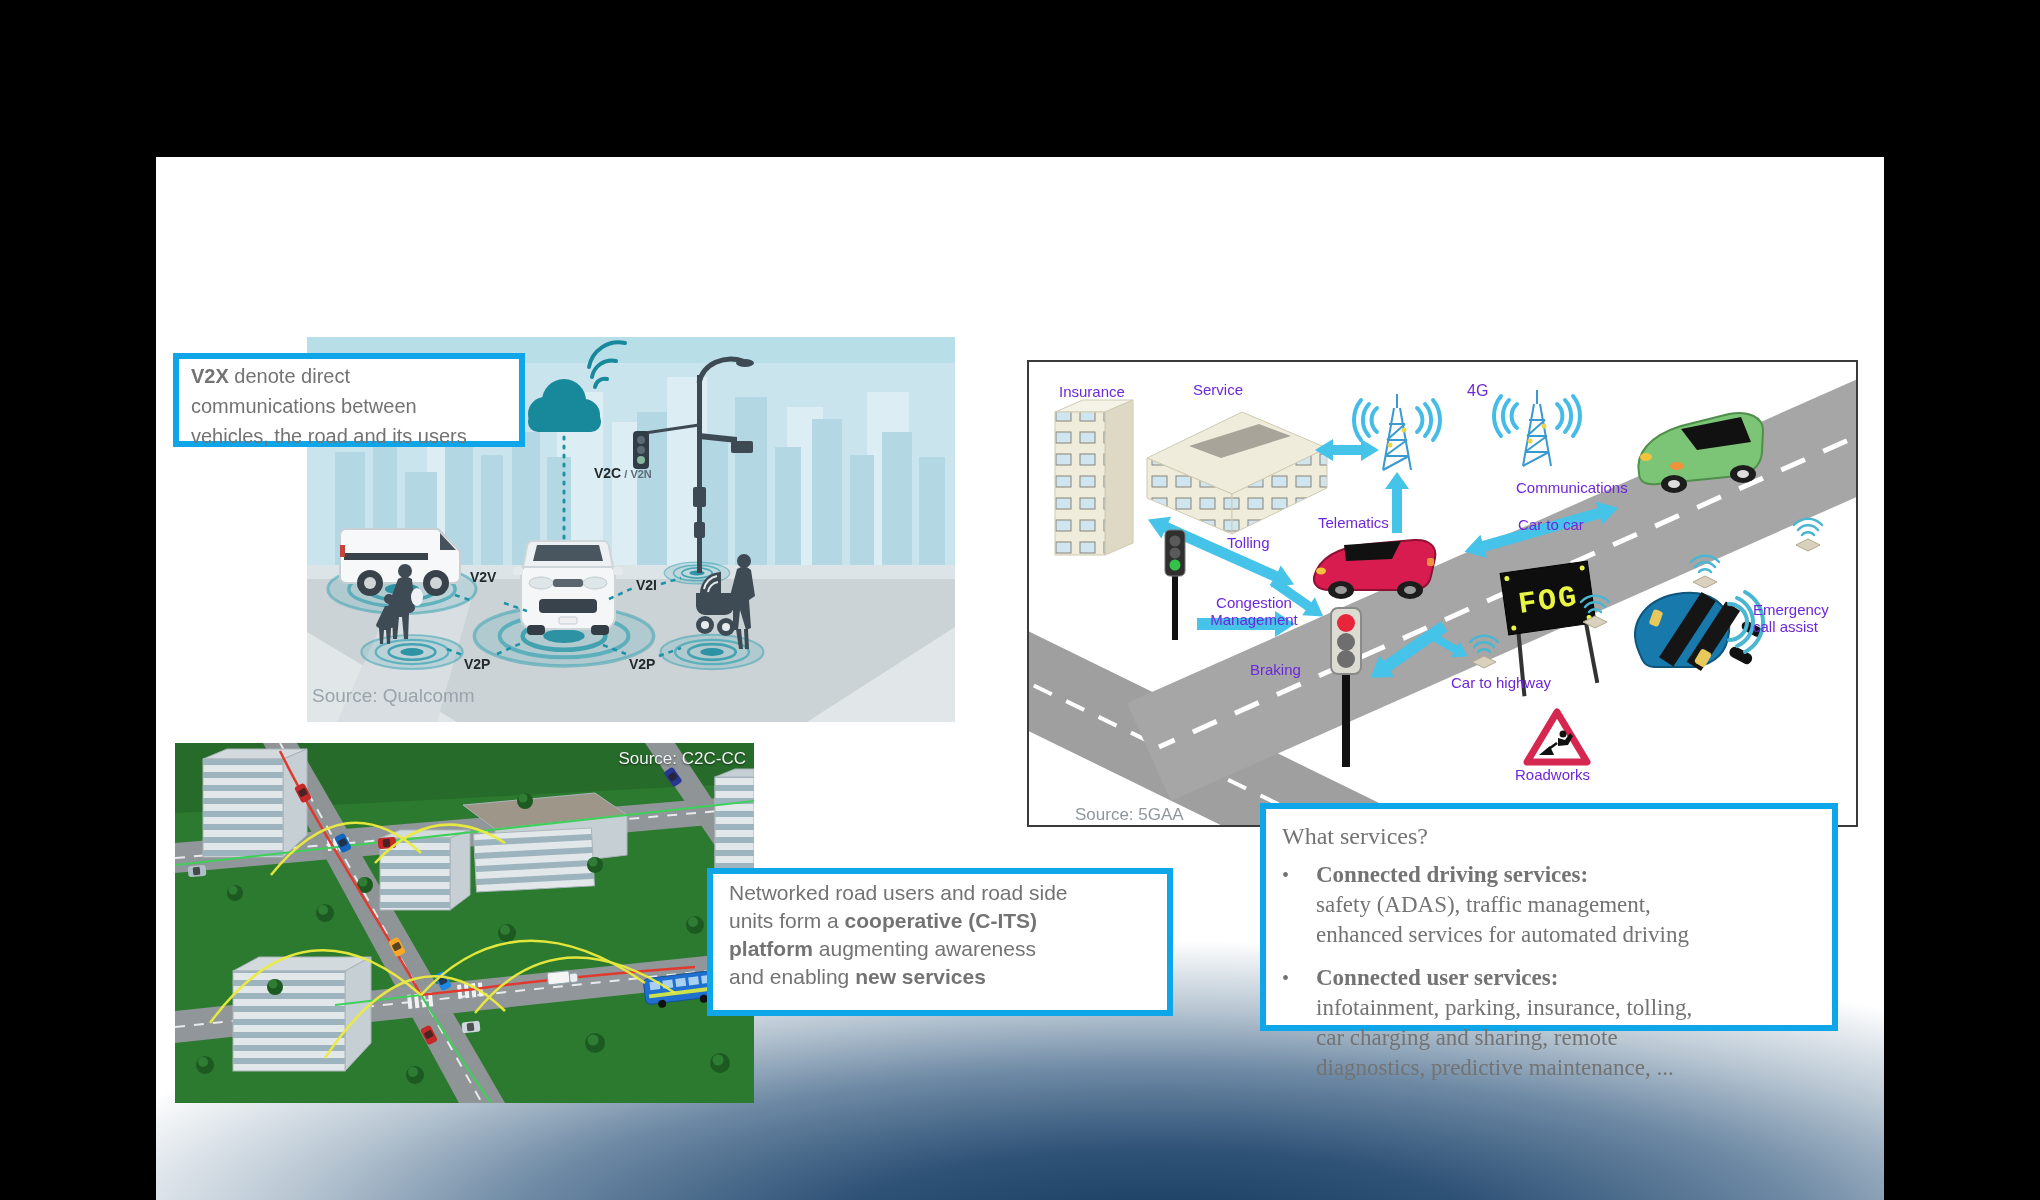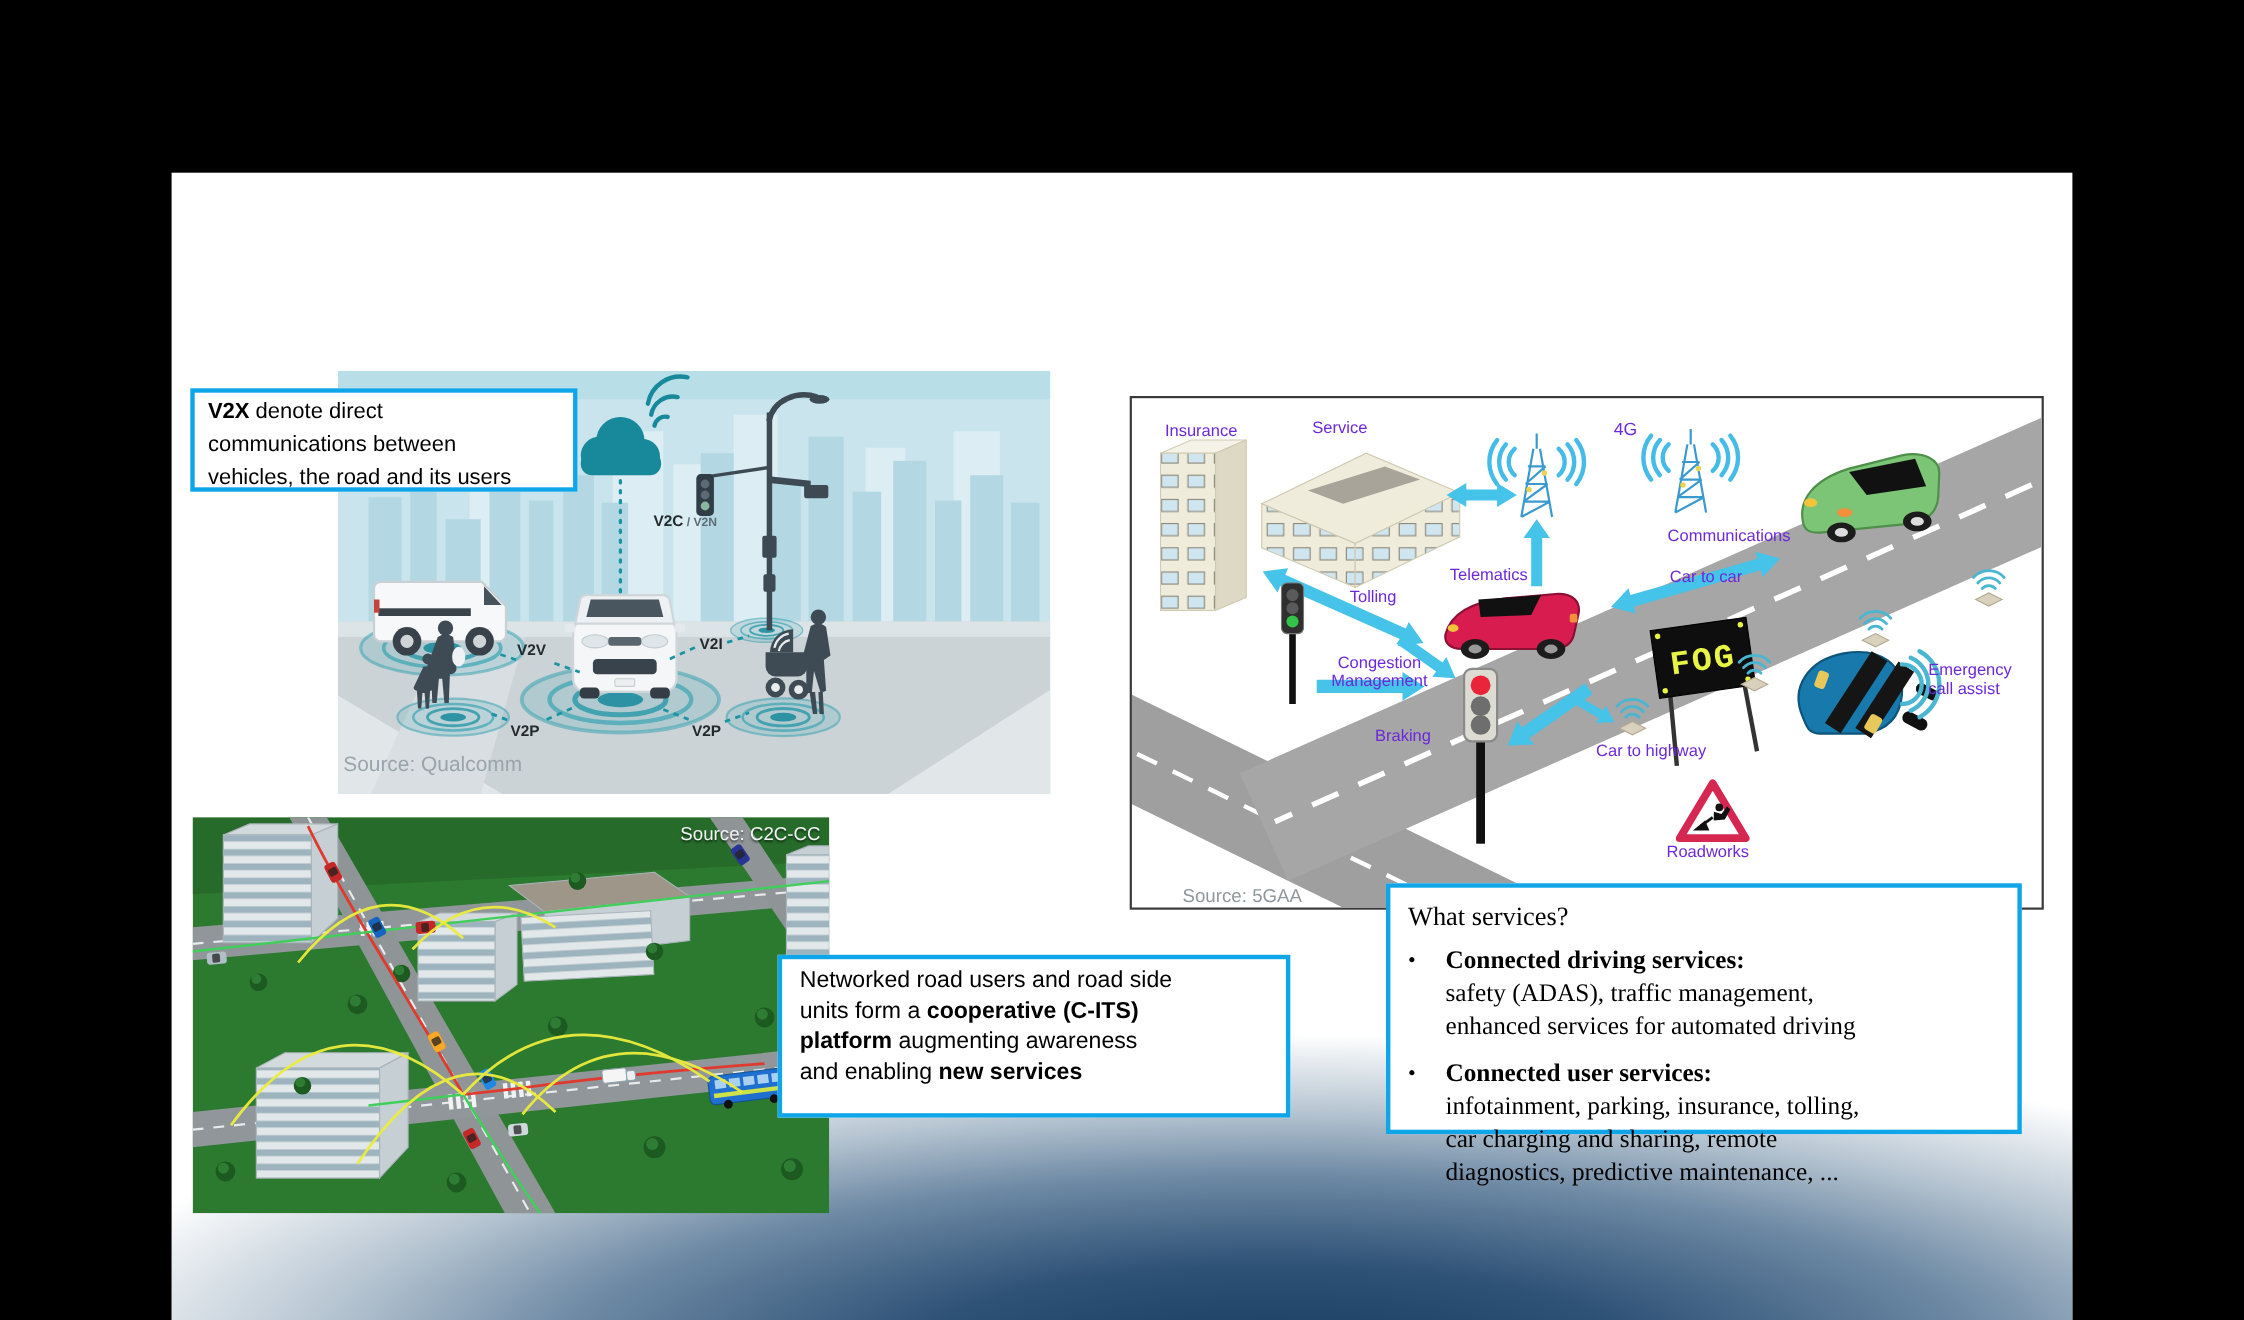--- a/index.html
+++ b/index.html
@@ -8,36 +8,36 @@
   .slide{position:absolute;left:156px;top:157px;width:1728px;height:1043px;background:#fff;overflow:hidden;}
   .glow{position:absolute;left:0;bottom:0;width:100%;height:280px;
     background:radial-gradient(ellipse 1300px 340px at 58% 114%,
       #16395e 0%, #2e5176 26%, #6d89a4 50%, #b9c7d3 68%, rgba(255,255,255,0) 88%);}
   .panel{position:absolute;overflow:hidden;}
   .panel svg{position:absolute;left:0;top:0;}
   .qualcomm{left:151px;top:180px;width:648px;height:385px;}
   .fivegaa{left:871px;top:203px;width:831px;height:467px;background:#fff;border:2px solid #3a3a3a;box-sizing:border-box;}
   .c2c{left:19px;top:586px;width:579px;height:361px;text-align:center;}
   
-  .textbox{position:absolute;background:#fff;border:4px solid #0ea5e9;box-sizing:border-box;color:#000000;z-index:5;}
+  .textbox{position:absolute;background:#fff;border:6px solid #0ea5e9;box-sizing:border-box;color:#737373;z-index:5;}
   .v2x-box{left:17px;top:196px;width:352px;height:94px;padding:2px 12px;font-size:20px;line-height:30px;}
   .networked-box{left:551px;top:711px;width:466px;height:148px;padding:5px 16px;font-size:21px;line-height:28px;}
   .services-box{left:1104px;top:646px;width:578px;height:228px;padding:12px 14px 10px 16px;font-family:Liberation Serif, serif;}
   .tb-line{white-space:nowrap;}
   .svc-title{font-size:24px;line-height:30px;margin-bottom:9px;}
   .svc-bullet{display:flex;margin-bottom:13px;}
   .svc-dot{width:34px;font-size:20px;line-height:30px;flex:none;}
   .svc-head{font-weight:bold;font-size:23px;line-height:30px;white-space:nowrap;}
   .svc-line{font-size:23px;line-height:30px;white-space:nowrap;}
   
   .flab{position:absolute;color:#6d28d9;font-size:15px;line-height:17px;white-space:nowrap;}
   .q-lab{position:absolute;font-weight:bold;font-size:14px;color:#24292c;white-space:nowrap;}
   .q-v2c{left:262px;top:128px;margin-left:25px;}
   .q-v2c .v2n{font-size:11px;color:#5d6e77;font-weight:600;}
-  .q-v2v{left:163px;top:245px;}
+  .q-v2v{left:163px;top:232px;}
   .q-v2i{left:329px;top:240px;}
   .q-v2p-l{left:157px;top:319px;}
   .q-v2p-r{left:322px;top:319px;}
   .src{position:absolute;white-space:nowrap;}
   .src-q{left:5px;top:348px;font-size:19px;color:#9aa5ab;}
   .src-5g{left:46px;top:443px;font-size:17px;color:#8f979c;}
   .src-c2c{right:8px;top:6px;font-size:17px;color:#f2f4f5;text-shadow:0 1px 2px rgba(0,0,0,.6);}
   .g-4g{left:438px;top:20px;font-size:16px;}
   .g-ins{left:30px;top:21px;}
   .g-srv{left:164px;top:19px;}

